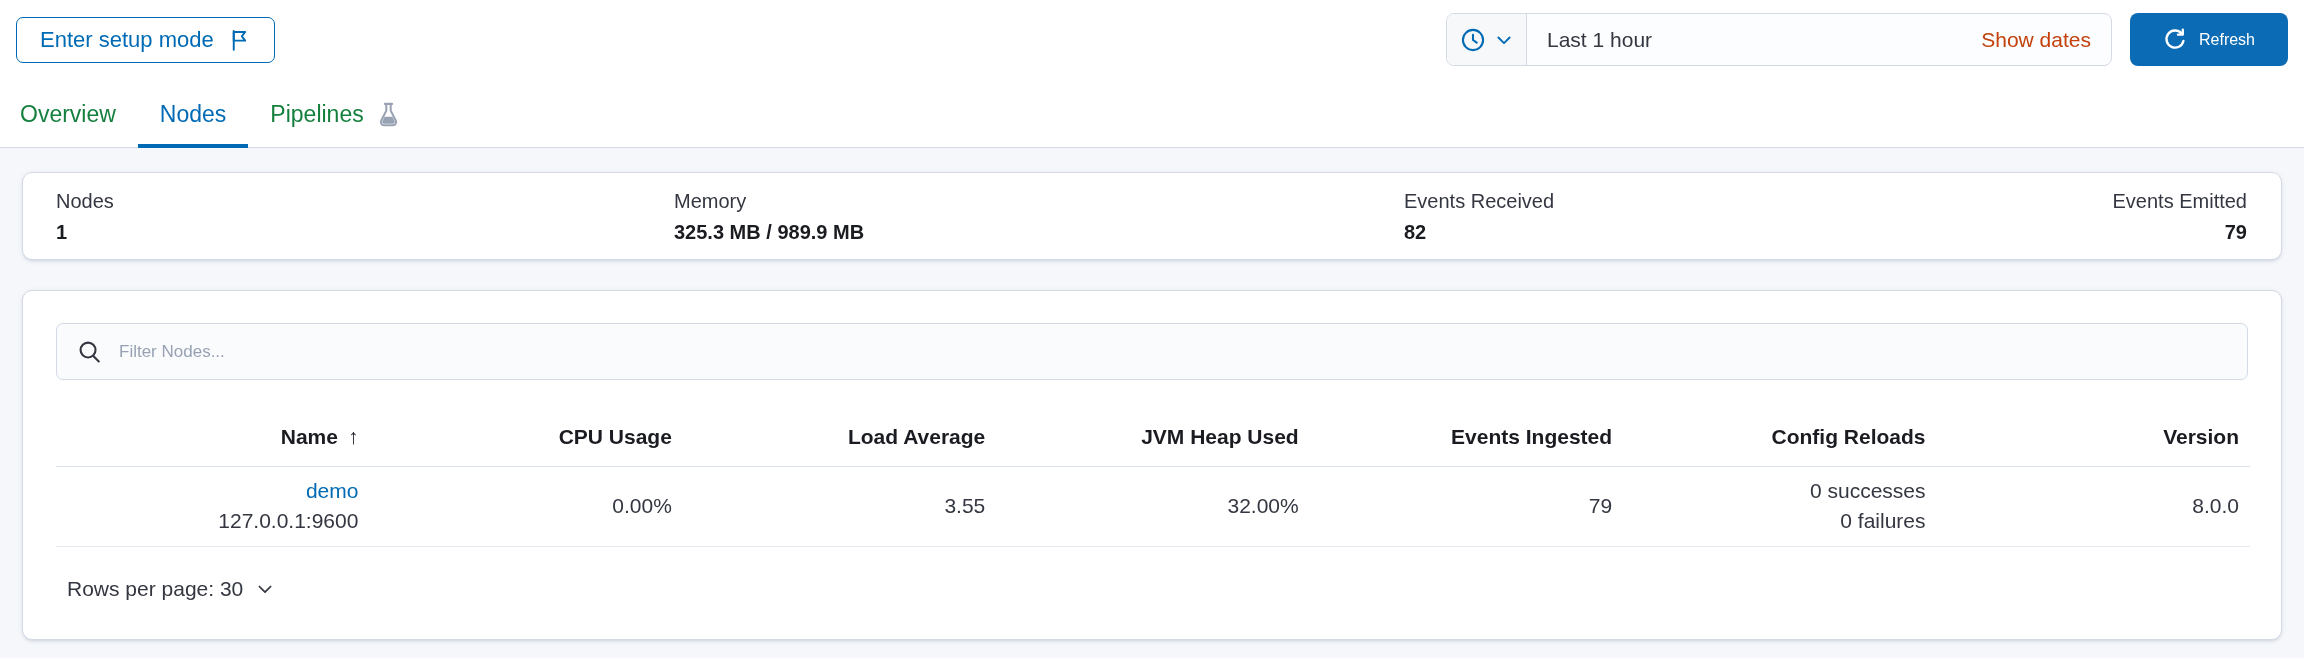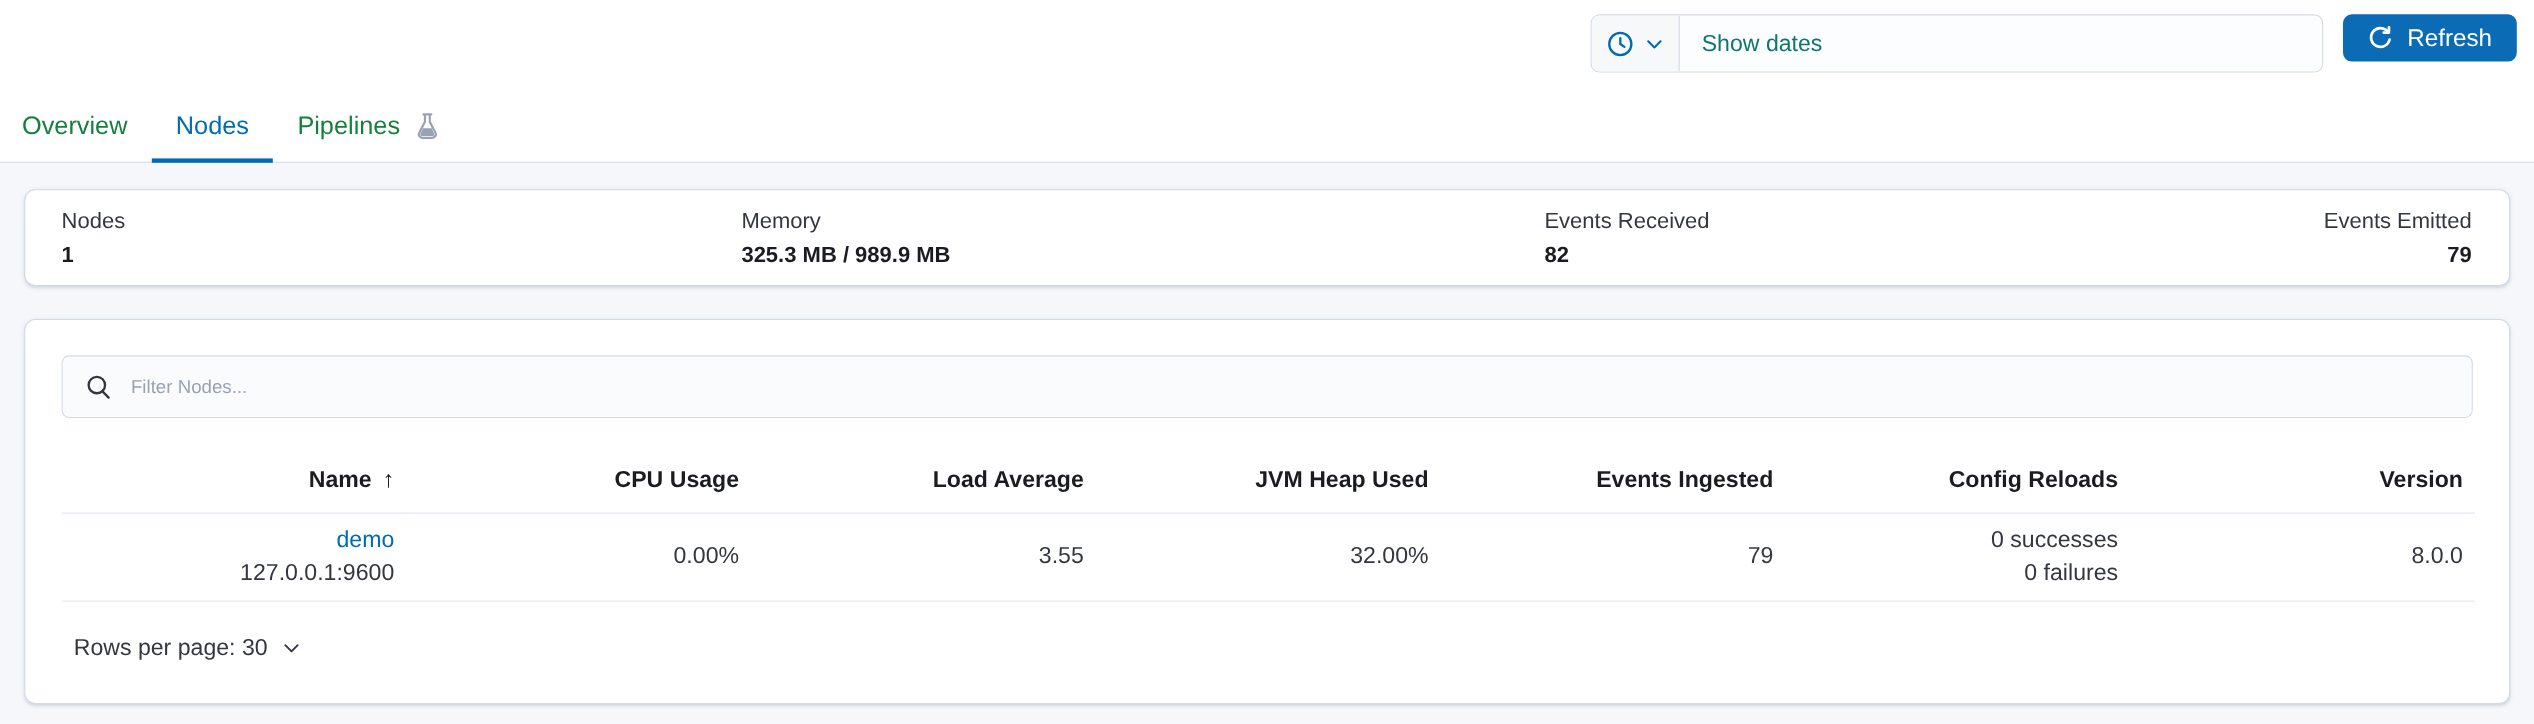--- a/index.html
+++ b/index.html
@@ -33,28 +33,28 @@
   .quick-select {
     width:80px; background:#f7f8fa; border:none; border-right:1px solid #d3dae6;
     display:flex; align-items:center; justify-content:center; gap:8px; cursor:pointer;
   }
   .time-text {
     flex:1; display:flex; align-items:center; padding:0 20px;
     font-size:21px; color:#343741; cursor:pointer;
   }
   .show-dates {
     display:flex; align-items:center; padding:0 20px;
-    font-size:21px; color:#0f766e; cursor:pointer; background:none; border:none;
+    font-size:21px; color:#c2410c; cursor:pointer; background:none; border:none;
     font-family:"Liberation Sans", sans-serif; font-weight:500;
   }
   .refresh-btn {
-    position:absolute; top:13px; left:2130px; width:158px; height:43px;
+    position:absolute; top:13px; left:2130px; width:158px; height:53px;
     background:#0b6bb4; border:none; border-radius:8px;
     display:flex; align-items:center; justify-content:center; gap:12px;
-    color:#fff; font-size:22px; font-weight:500; cursor:pointer;
+    color:#fff; font-size:16px; font-weight:500; cursor:pointer;
     font-family:"Liberation Sans", sans-serif;
   }
 
   
   .tabs {
     position:absolute; left:0; top:0; height:148px;
     display:flex; align-items:flex-end;
   }
   .tab {
     display:flex; align-items:center; gap:12px;
@@ -121,35 +121,45 @@
     display:flex; align-items:center; gap:12px;
     font-size:21px; color:#343741; background:none; border:none; cursor:pointer;
     font-family:"Liberation Sans", sans-serif;
   }
 </style>
 </head>
 <body>
 
 <div class="header">
 
+  <button class="setup-btn">
+    <span>Enter setup mode</span>
+    <span>
+      <svg width="24" height="24" viewBox="0 0 16 16" fill="none">
+        <path d="M4.5 2v12.5" stroke="#006BB4" stroke-width="1.3" stroke-linecap="round"></path>
+        <path d="M4.5 2.6h7.6l-2.2 2.9 2.2 2.9H4.5z" stroke="#006BB4" stroke-width="1.3" stroke-linejoin="round" fill="none"></path>
+      </svg>
+    </span>
+  </button>
 
   <div class="time-group">
     <button class="quick-select">
       <span>
         <svg width="26" height="26" viewBox="0 0 16 16" fill="none">
           <circle cx="8" cy="8" r="6.2" stroke="#006BB4" stroke-width="1.3"></circle>
           <path d="M8 4.8V8l2.3 1.6" stroke="#006BB4" stroke-width="1.3" stroke-linecap="round" stroke-linejoin="round"></path>
         </svg>
       </span>
       <span>
         <svg width="20" height="20" viewBox="0 0 16 16" fill="none">
           <path d="M3.5 6l4.5 4.5L12.5 6" stroke="#006BB4" stroke-width="1.5" stroke-linecap="round" stroke-linejoin="round"></path>
         </svg>
       </span>
     </button>
+    <div class="time-text">Last 1 hour</div>
     <button class="show-dates">Show dates</button>
   </div>
 
   <button class="refresh-btn">
     <span>
       <svg width="24" height="24" viewBox="0 0 16 16" fill="none">
         <path d="M13.6 8.6A5.7 5.7 0 1 1 12.3 3.6" stroke="#fff" stroke-width="1.6" stroke-linecap="round"></path>
         <path d="M13.2 1.2v3.2h-3.2" stroke="#fff" stroke-width="1.6" stroke-linecap="round" stroke-linejoin="round"></path>
       </svg>
     </span>

